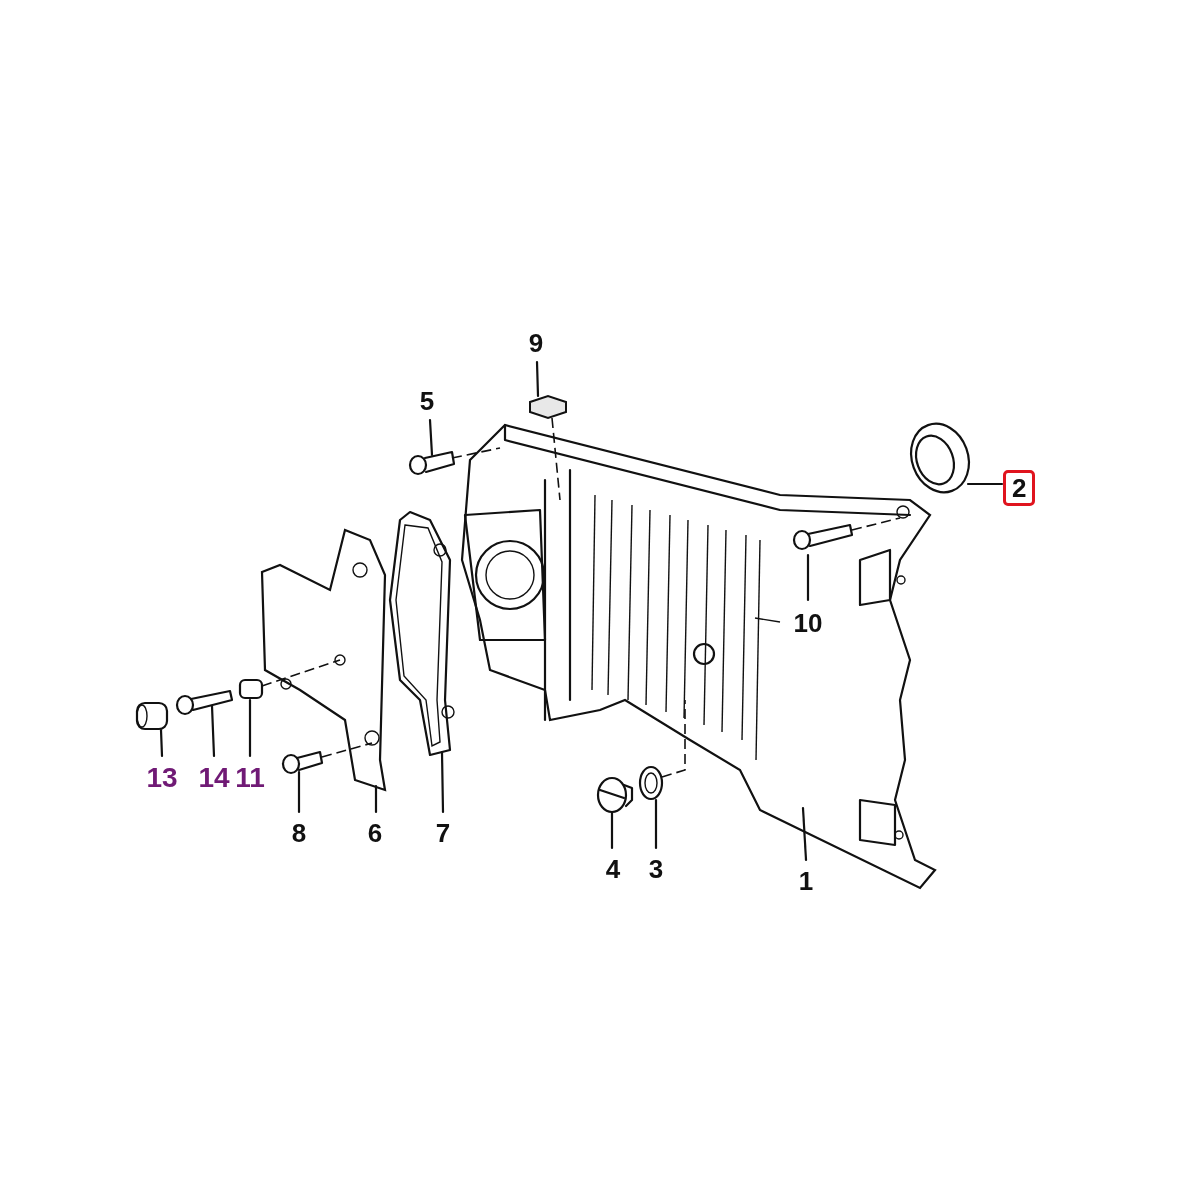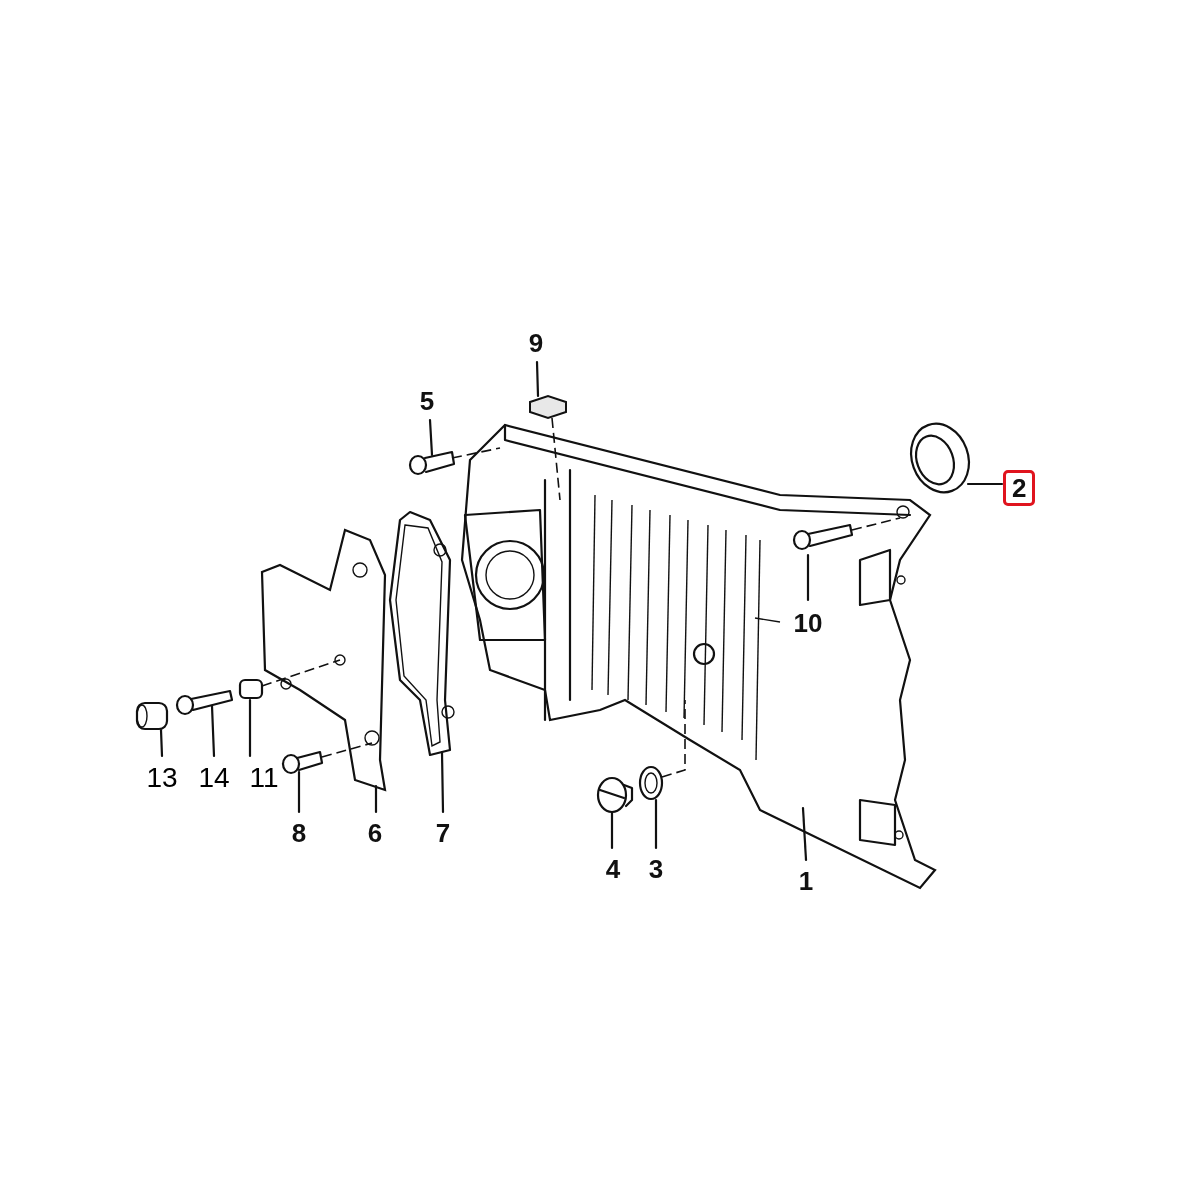--- a/index.html
+++ b/index.html
@@ -1,21 +1,21 @@
 <!DOCTYPE html>
 <html><head>
 <meta charset="utf-8">
 <style>
   html, body { margin: 0; padding: 0; background: #ffffff; }
   body { width: 1188px; height: 1188px; position: relative; overflow: hidden;
          font-family: "Liberation Sans", sans-serif; }
   #stage { position: absolute; left: 0; top: 0; width: 1188px; height: 1188px; }
   .label { position: absolute; font-family: "Liberation Sans", sans-serif;
            font-weight: bold; font-size: 26px; color: #111; line-height: 1; transform: translate(-50%, 0); }
-  .label.gray { color: #000000; font-weight: normal; font-size: 28px; }
+  .label.gray { color: #701a75; font-weight: bold; font-size: 28px; }
   .label.highlight { border: 3px solid #e0141e; border-radius: 5px; padding: 2px 6px; transform: none; }
   svg .ln { stroke: #111; stroke-width: 2.2; fill: none; stroke-linecap: round; stroke-linejoin: round; }
   svg .thin { stroke: #111; stroke-width: 1.4; fill: none; }
   svg .dash { stroke: #111; stroke-width: 1.6; fill: none; stroke-dasharray: 10 5; }
   svg .fill { fill: #fff; stroke: #111; stroke-width: 2.2; }
   svg .gfill { fill: #e8e8e8; stroke: #111; stroke-width: 2; }
 </style>
 </head>
 <body>
 
@@ -132,20 +132,20 @@
       <line class="ln" x1="161" y1="730" x2="162" y2="756"></line>
     </g>
   </svg>
 
   <div class="label" style="left:536px;top:330px;">9</div>
   <div class="label" style="left:427px;top:388px;">5</div>
   <div class="label highlight" style="left:1003px;top:470px;">2</div>
   <div class="label" style="left:808px;top:610px;">10</div>
   <div class="label gray" style="left:162px;top:764px;">13</div>
   <div class="label gray" style="left:214px;top:764px;">14</div>
-  <div class="label gray" style="left:264px;top:764px;">11</div>
+  <div class="label gray" style="left:250px;top:764px;">11</div>
   <div class="label" style="left:299px;top:820px;">8</div>
   <div class="label" style="left:375px;top:820px;">6</div>
   <div class="label" style="left:443px;top:820px;">7</div>
   <div class="label" style="left:613px;top:856px;">4</div>
   <div class="label" style="left:656px;top:856px;">3</div>
   <div class="label" style="left:806px;top:868px;">1</div>
 </div>
 
 </body></html>

